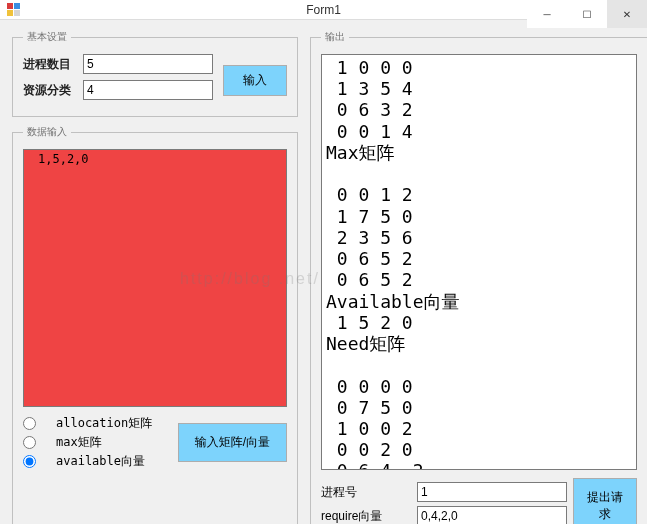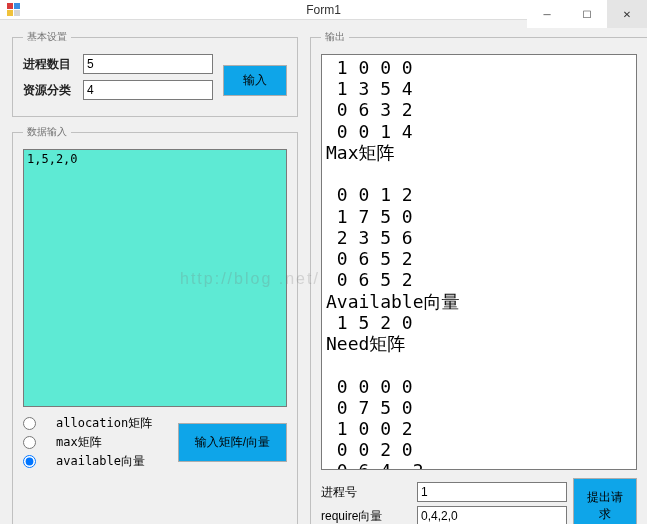--- a/index.html
+++ b/index.html
@@ -83,41 +83,41 @@
     .label { width: 54px; color: #222; font-weight: bold; }
     input.textbox {
       height: 20px;
       border: 1px solid #7a7a7a;
       background: #fff;
       padding: 1px 3px;
       font-size: 12px;
       width: 130px;
     }
     button.winbtn {
-      background: #0ea5e9;
+      background: #7dd3fc;
       border: 1px solid #adadad;
       padding: 6px 14px;
       font-size: 12px;
       cursor: pointer;
       min-width: 64px;
     }
     .basic-grid {
       display: flex;
       gap: 10px;
       align-items: center;
     }
     .basic-grid .inputs { flex: 1; }
     .data-input-box {
       width: 100%;
       height: 258px;
       border: 1px solid #7a7a7a;
-      background: #5eead4;
+      background: #ef4444;
       font-family: Consolas, monospace;
       font-size: 12px;
-      padding: 2px 3px;
+      padding: 2px 14px;
       resize: none;
     }
     .radio-row {
       display: flex;
       align-items: center;
       gap: 20px;
       margin: 2px 0;
       font-family: Consolas, "SimSun", monospace;
     }
     .radio-row input { margin: 0; }

